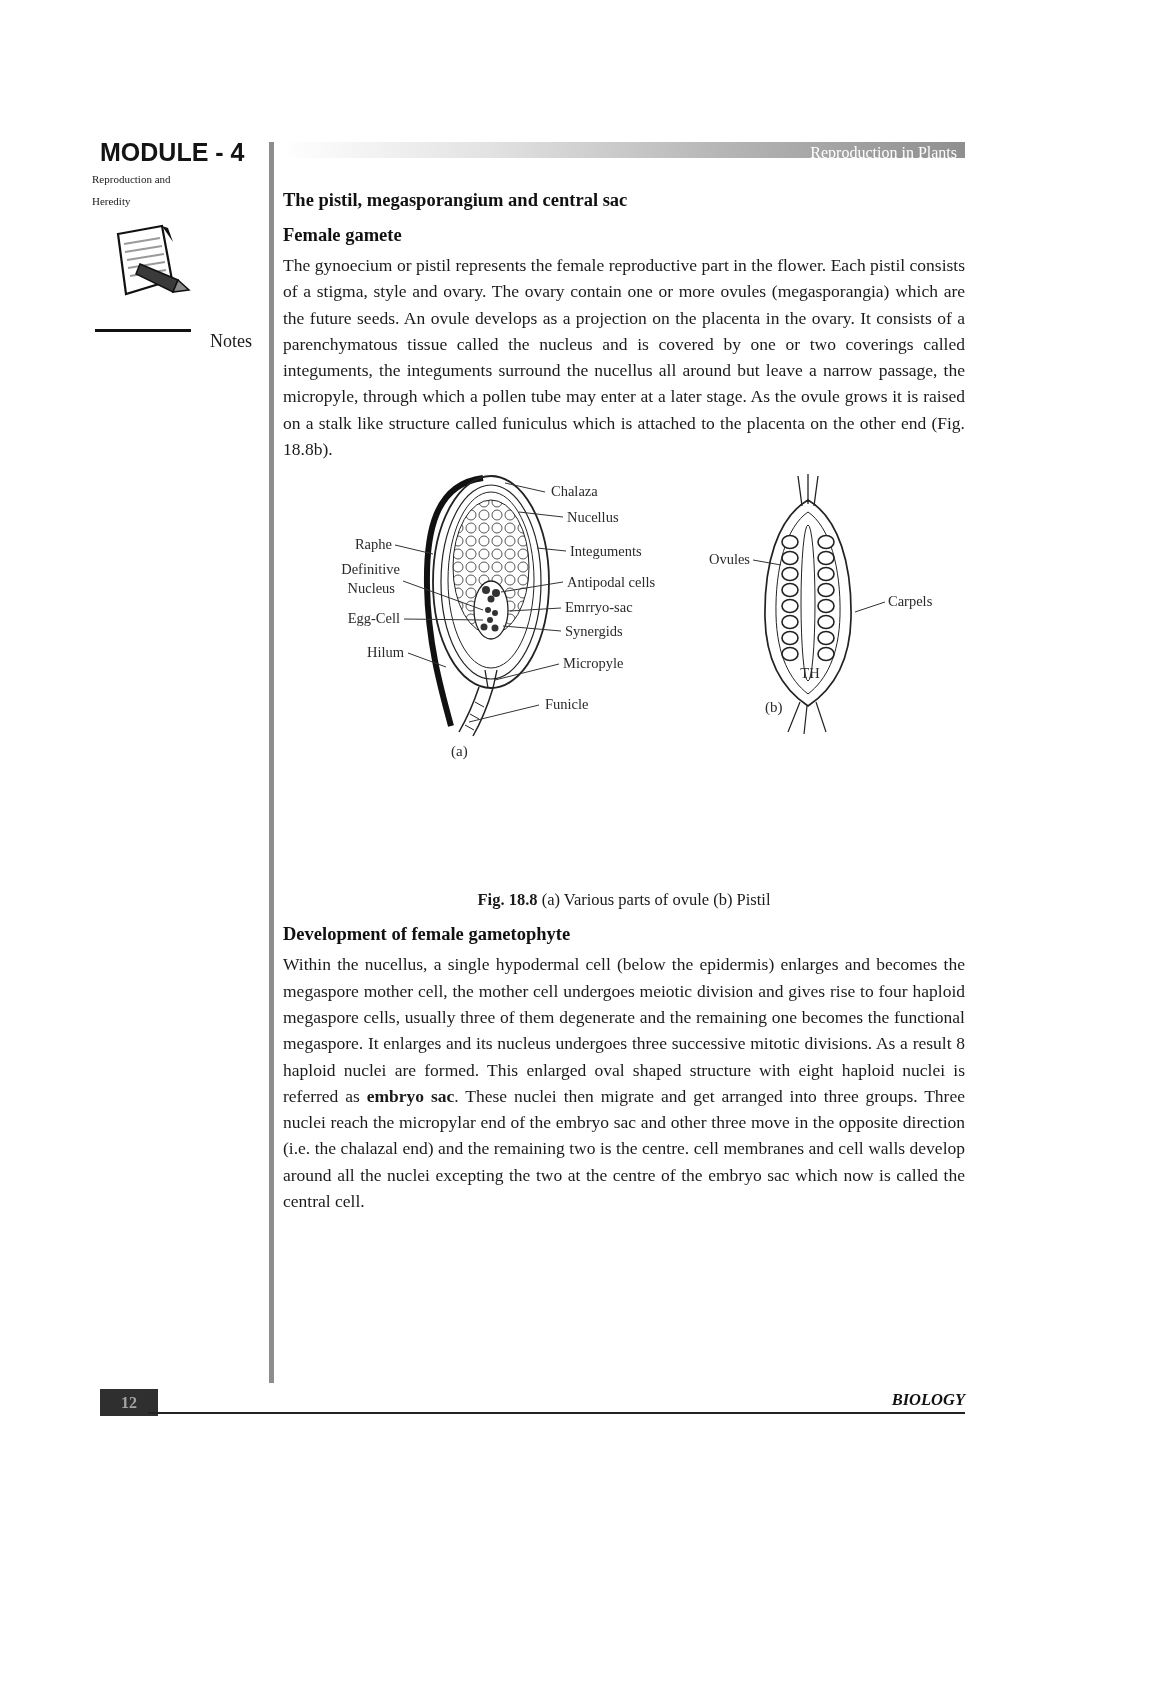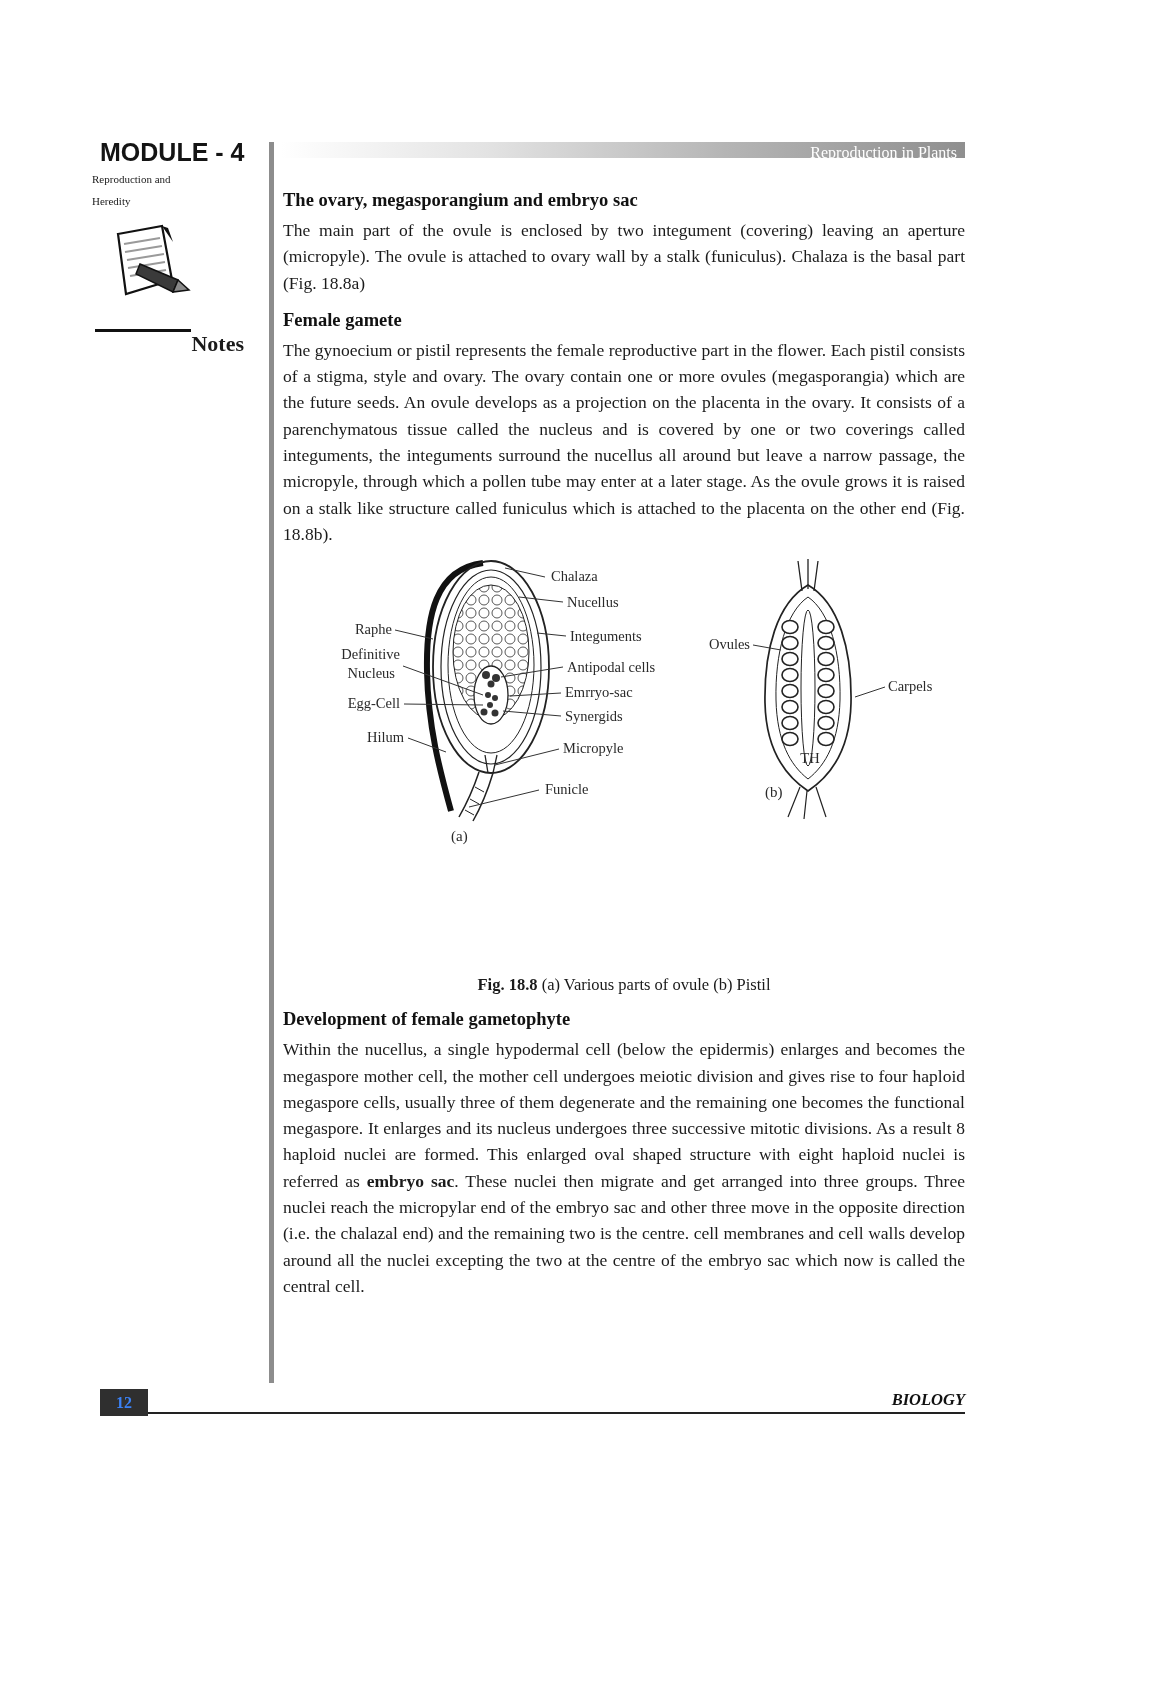--- a/index.html
+++ b/index.html
@@ -4,32 +4,32 @@
 <style>
   html,body{margin:0;padding:0;background:#e8e8e8;}
   .page{position:relative;width:1167px;height:1707px;background:#ffffff;margin:0 auto;
         font-family:"Liberation Serif",serif;color:#1a1a1a;overflow:hidden;}
   .module-title{position:absolute;left:100px;top:138px;width:175px;
         font-family:"Liberation Sans",sans-serif;font-weight:bold;font-size:25px;color:#141414;}
   .module-sub{position:absolute;left:92px;top:168px;width:178px;text-align:left;
         font-size:11px;line-height:22px;}
   .notes-icon{position:absolute;left:104px;top:222px;}
   .notes-line{position:absolute;left:95px;top:329px;width:96px;height:3px;background:#111;}
-  .notes-label{position:absolute;left:172px;top:331px;width:72px;font-weight:bold;font-size:22px;text-align:right;}
+  .notes-label{position:absolute;left:180px;top:331px;width:72px;font-weight:normal;font-size:18px;text-align:right;}
   .divider{position:absolute;left:269px;top:142px;width:5px;height:1241px;background:#8d8d8d;}
   .header-bar{position:absolute;left:281px;top:142px;width:684px;height:16px;
         background:linear-gradient(90deg,#ffffff 0%,#e3e3e3 30%,#b5b5b5 65%,#8f8f8f 100%);}
   .header-text{position:absolute;right:8px;top:2px;color:#ffffff;font-size:16px;}
   .content{position:absolute;left:283px;top:176px;width:682px;}
   h3.sec{font-size:18.5px;margin:14px 0 6px 0;font-weight:bold;color:#111;}
   p.body{font-size:17.5px;line-height:26.3px;text-align:justify;margin:0 0 6px 0;color:#1b1b1b;}
   .figure{position:relative;width:682px;height:418px;margin-top:8px;}
   .caption{text-align:center;font-size:16.5px;margin:2px 0 8px 0;}
-  .pagenum{position:absolute;left:100px;top:1389px;width:48px;height:27px;background:#2f2f2f;
-        color:#3b82f6;font-weight:bold;font-size:16px;text-align:center;line-height:27px;}
+  .pagenum{position:absolute;left:100px;top:1389px;width:58px;height:27px;background:#2f2f2f;
+        color:#a3a3a3;font-weight:bold;font-size:16px;text-align:center;line-height:27px;}
   .footer-line{position:absolute;left:148px;top:1412px;width:817px;height:2px;background:#222;}
   .footer-right{position:absolute;left:765px;top:1390px;width:200px;text-align:right;
         font-weight:bold;font-style:italic;font-size:16.5px;color:#111;}
   .figsvg text{font-family:"Liberation Serif",serif;font-size:14.5px;fill:#2a2a2a;}
   .figsvg .subcap{font-size:15px;}
 </style>
 </head>
 <body>
 
 <div class="page">
@@ -56,22 +56,21 @@
   <div class="notes-line"></div>
   <div class="notes-label">Notes</div>
 
   <div class="divider"></div>
   <div class="header-bar">
     <div class="header-text">Reproduction in Plants</div>
   </div>
 
   <div class="content">
 
-    <h3 class="sec">The ovary, megasporangium and embryo sac</h3>
-    <p class="body">The main part of the ovule is enclosed by two integument (covering) leaving an aperture (micropyle). The ovule is attached to ovary wall by a stalk (funiculus). Chalaza is the basal part (Fig. 18.8a)</p>
+    <h3 class="sec">The pistil, megasporangium and central sac</h3>
 
     <h3 class="sec">Female gamete</h3>
     <p class="body">The gynoecium or pistil represents the female reproductive part in the flower. Each pistil consists of a stigma, style and ovary. The ovary contain one or more ovules (megasporangia) which are the future seeds. An ovule develops as a projection on the placenta in the ovary. It consists of a parenchymatous tissue called the nucleus and is covered by one or two coverings called integuments, the integuments surround the nucellus all around but leave a narrow passage, the micropyle, through which a pollen tube may enter at a later stage. As the ovule grows it is raised on a stalk like structure called funiculus which is attached to the placenta on the other end (Fig. 18.8b).</p>
 
     <div class="figure">
       <svg class="figsvg" width="682" height="418" viewBox="0 0 682 418">
         <defs>
           <pattern id="cellpat" width="13" height="13" patternUnits="userSpaceOnUse">
             <circle cx="6" cy="6" r="5" fill="none" stroke="#555" stroke-width="1"></circle>
           </pattern>

